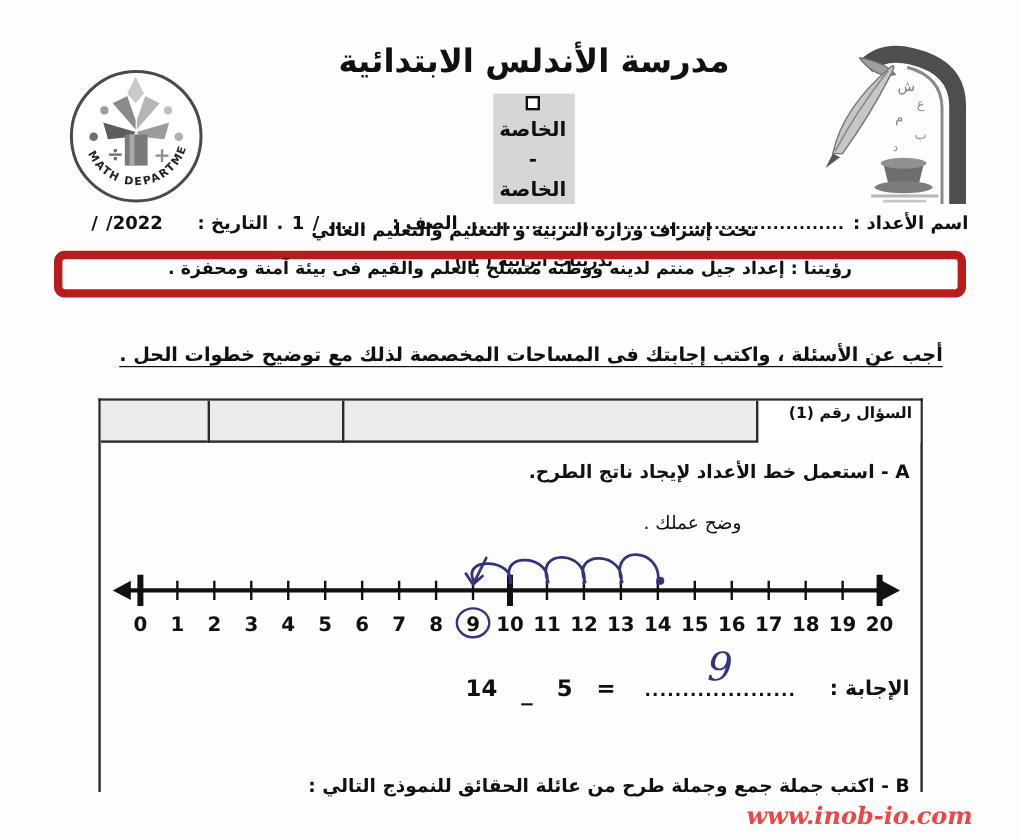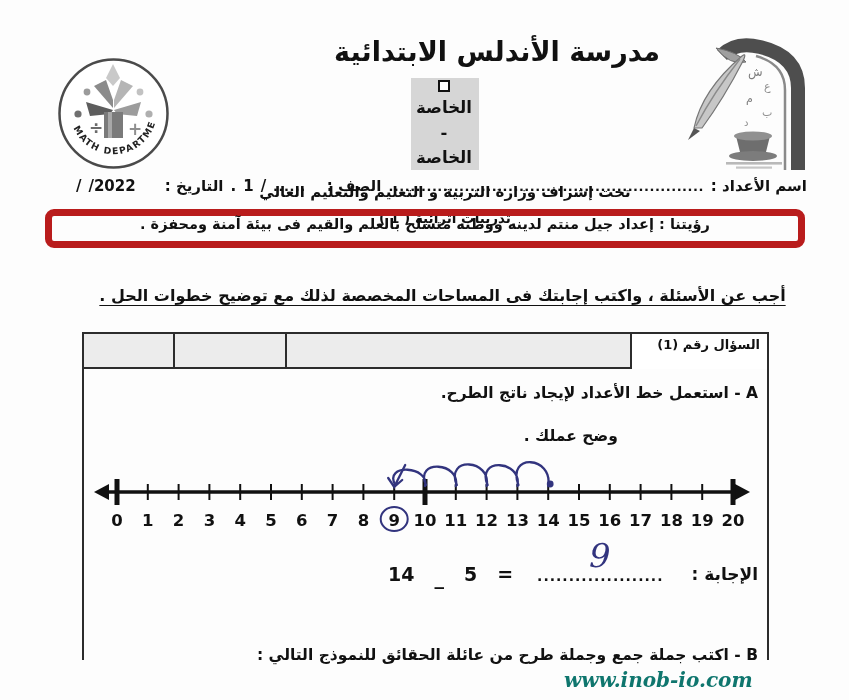--- a/index.html
+++ b/index.html
@@ -5,21 +5,21 @@
   * { margin:0; padding:0; box-sizing:border-box; }
   html,body { background:#fff; }
   .page {
     position:relative; width:849px; height:700px; overflow:hidden;
     background:#fdfdfd; font-family:"DejaVu Sans", sans-serif; color:#111;
   }
   
   .logo-left  { position:absolute; left:56px;  top:56px; }
   .logo-right { position:absolute; left:686px; top:28px; }
   .head-center { position:absolute; left:230px; top:36px; width:430px; text-align:center; }
-  .school-name { font-size:27px; font-weight:bold; letter-spacing:0px;text-align:right; }
+  .school-name { font-size:27px; font-weight:bold; letter-spacing:0px; }
   .type-row { margin-top:11px; display:flex; justify-content:center; align-items:center; }
   .type-hl { background:#d6d6d6; padding:2px 7px 3px 5px; display:inline-flex; align-items:center; gap:6px;
              font-size:16.5px; font-weight:bold; direction:ltr;flex-direction:column; }
   .chk { width:12px; height:12px; border:2px solid #111; background:#fff; display:inline-block; }
   .supervision { margin-top:13px; font-size:15px; font-weight:bold; }
   .series { margin-top:9px; font-size:13.5px; font-weight:bold; }
   
   .student-line { position:absolute; top:177px; left:48px; right:42px;
                   direction:rtl; display:flex; align-items:baseline; gap:7px;
                   font-size:15px; font-weight:bold; white-space:nowrap; }
@@ -44,41 +44,41 @@
   .qhead .cell:first-child { border-left:none; }
   .c1 { width:89px;  background:#ececec; border-bottom:2px solid #2c2c2c; }
   .c2 { width:112px; background:#ececec; border-bottom:2px solid #2c2c2c; }
   .c3 { width:345px; background:#ececec; border-bottom:2px solid #2c2c2c; }
   .c4 { flex:1; background:#fff; font-size:13px; font-weight:bold;
         direction:rtl; padding:3px 7px 0 0; }
   .qbody { position:relative; height:333px; }
   .part-a { position:absolute; top:15px; right:9px; direction:rtl;
             font-size:15.5px; font-weight:bold; }
   .show-work { position:absolute; top:58px; right:149px; direction:rtl;
-               font-size:15.5px; font-weight:bold;text-align:center; }
+               font-size:15.5px; font-weight:normal;text-align:center; }
   .numberline { position:absolute; left:4px; top:79px; }
   .nl-num { font:bold 16.5px "DejaVu Sans", sans-serif; fill:#111; }
   .answer-row { position:absolute; top:194px; right:9px; direction:rtl;
                 display:flex; align-items:center; gap:28px; }
   .answer-label { font-size:17px; font-weight:bold; }
   .equation { direction:ltr; display:flex; align-items:center; gap:20px;
               font-size:19px; font-weight:bold; }
   .eq-op { position:relative; top:3px; }
   .ans-slot { position:relative; display:inline-block; margin-left:4px; }
   .ans-slot .dots { font-size:14px; font-weight:bold; letter-spacing:1px; }
   .hand-nine { position:absolute; left:50%; top:-27px;
                transform:translateX(-50%) rotate(2deg);
                font-family:"DejaVu Serif", serif; font-style:italic;
                font-size:33px; font-weight:normal; }
   .part-b { position:absolute; top:277px; right:9px; direction:rtl;
             font-size:15.5px; font-weight:bold; }
   
-  .watermark { position:absolute; left:564px; top:668px;
+  .watermark { position:absolute; left:622px; top:668px;
                font-family:"DejaVu Serif", serif; font-style:italic; font-weight:bold;
-               font-size:20px; color:#0f766e; }
+               font-size:20px; color:#ef4444; }
 </style>
 </head>
 <body>
 
 <div class="page">
 
   <div class="logo-left">
     <svg width="115" height="115" viewBox="0 0 115 115">
       <circle cx="57.5" cy="57.5" r="54" fill="#ffffff" stroke="#4a4a4a" stroke-width="2.5"></circle>
 

